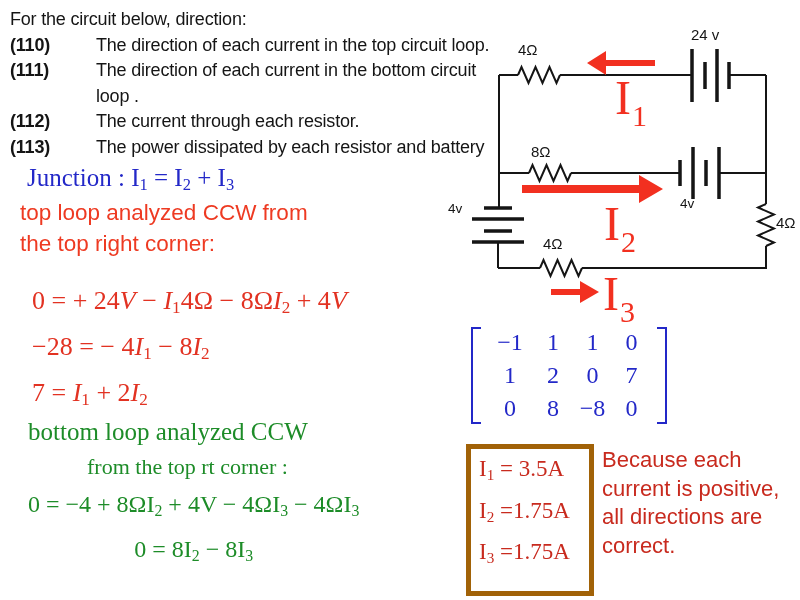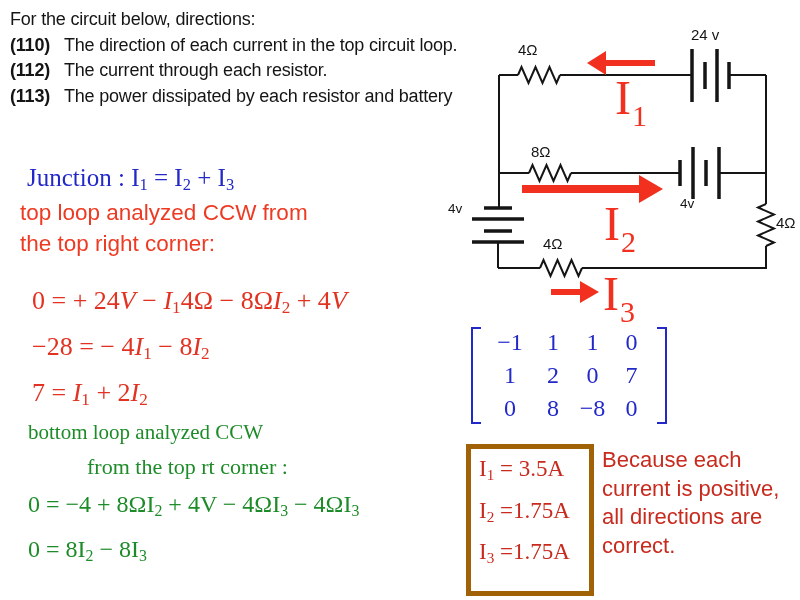--- a/index.html
+++ b/index.html
@@ -2,33 +2,33 @@
 <html style="--ink: #151515; --blue: #2328c8; --red_eq: #e23222; --red_text: #ee3a22; --green: #1d8c28; --result_red: #c82a1e; --arrow: #f23020;"><head>
 <meta charset="utf-8">
 <style>
   html,body{margin:0;padding:0;}
   body{
     width:800px;height:600px;position:relative;background:#ffffff;overflow:hidden;
     font-family:"Liberation Sans",sans-serif;color:var(--ink,#151515);
   }
   
   .problem{position:absolute;left:10px;top:7px;width:500px;font-size:18px;line-height:25.5px;letter-spacing:-0.2px;}
-  .pitem{display:flex;}
+  .pitem{display:flex;gap:32px;}
   .pnum{font-weight:bold;width:54px;flex:0 0 54px;}
   .sb{font-size:0.66em;vertical-align:-0.24em;}
   .it{font-style:italic;}
   .junction{position:absolute;left:27px;top:164px;font-family:"Liberation Serif",serif;
     font-size:25px;color:var(--blue,#2328c8);}
   .red-heading{position:absolute;left:20px;top:197px;font-size:22.5px;line-height:31px;color:var(--red_text,#ee3a22);}
   .red-eqs{position:absolute;left:32px;top:281px;font-family:Liberation Serif, serif;
     font-size:26px;line-height:39px;color:var(--red_eq,#e23222);}
   .green-block{position:absolute;left:28px;top:415px;font-family:"Liberation Serif",serif;color:var(--green,#1d8c28);}
-  .g-h1{font-size:21px;line-height:34px;}
+  .g-h1{font-size:25px;line-height:34px;}
   .g-h2{font-size:22px;line-height:36px;padding-left:59px;}
-  .g-eq{font-size:24px;line-height:38px;}
+  .g-eq{font-size:24px;line-height:38px;text-align:center;}
   
   .matrix{position:absolute;left:471px;top:327px;height:97px;display:flex;align-items:stretch;
     color:var(--blue,#2328c8);font-family:"Liberation Serif",serif;font-size:24px;}
   .bracket{width:10px;border:2.5px solid currentColor;box-sizing:border-box;}
   .bracket.bl{border-right:none;margin-right:6px;}
   .bracket.br{border-left:none;margin-left:6px;}
   .mgrid{display:grid;grid-template-columns:46px 40px 39px 39px;align-content:center;row-gap:6px;text-align:center;}
   
   .results-box{position:absolute;left:466px;top:444px;width:128px;box-sizing:border-box;
     border:5px solid #a16207;padding:2px 6px 15px 8px;color:var(--result_red,#c82a1e);
@@ -42,24 +42,28 @@
   .arrow{fill:var(--arrow,#f23020);}
   .clabel{font-family:"Liberation Sans",sans-serif;font-size:15px;fill:var(--ink,#151515);}
   .blabel{font-family:"Liberation Sans",sans-serif;font-size:13.5px;fill:var(--ink,#151515);}
   .ilabel{font-family:"Liberation Serif",serif;font-size:48px;fill:var(--arrow,#f23020);}
   .isub{font-family:"Liberation Serif",serif;font-size:30px;fill:var(--arrow,#f23020);}
 </style>
 </head>
 <body>
 
 <div class="problem">
-  <div>For the circuit below, directions:</div>
+  <div>For the circuit below, direction:</div>
   <div class="pitem">
     <span class="pnum">(110)</span>
     <span>The direction of each current in the top circuit loop.</span>
+  </div>
+  <div class="pitem">
+    <span class="pnum">(111)</span>
+    <span>The direction of each current in the bottom circuit loop .</span>
   </div>
   <div class="pitem">
     <span class="pnum">(112)</span>
     <span>The current through each resistor.</span>
   </div>
   <div class="pitem">
     <span class="pnum">(113)</span>
     <span>The power dissipated by each resistor and battery</span>
   </div>
 </div>

